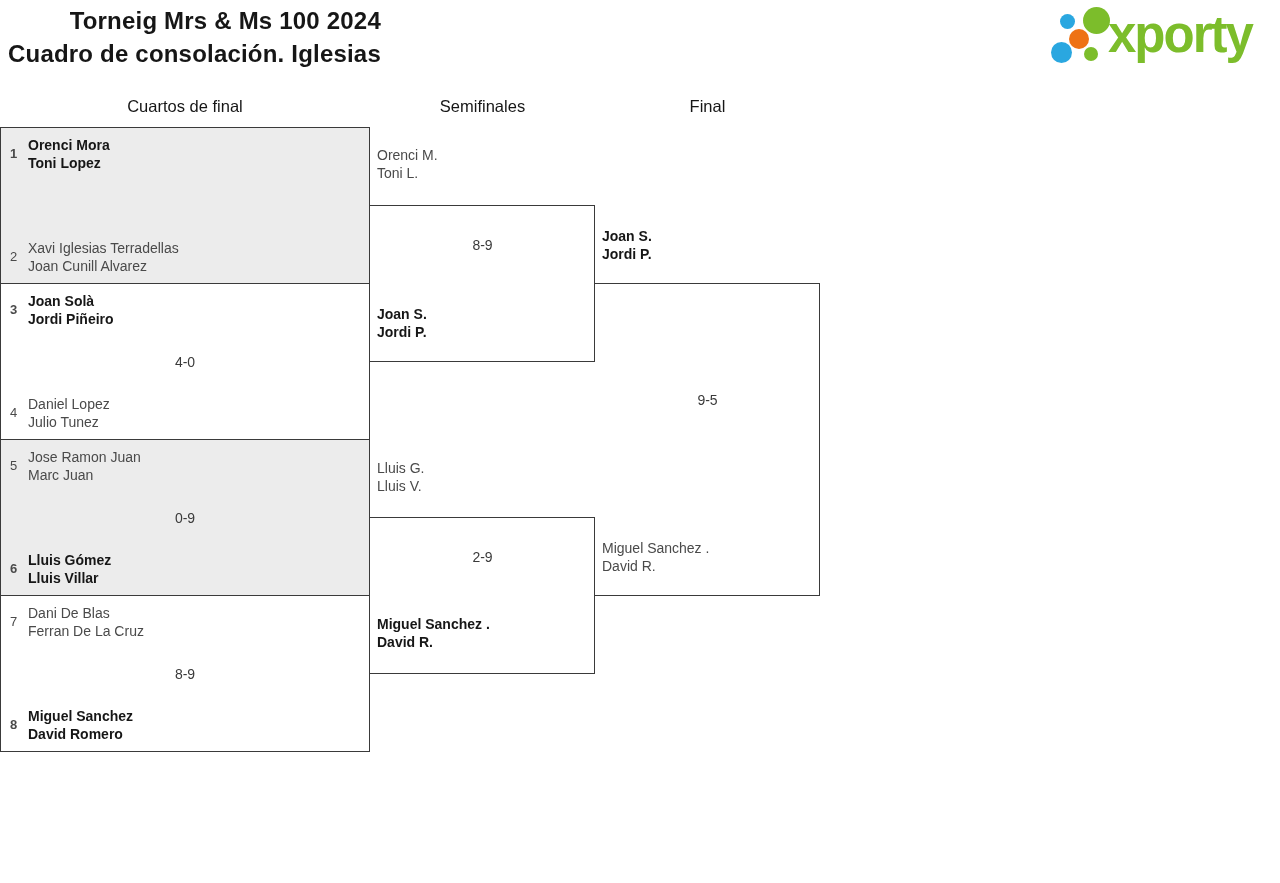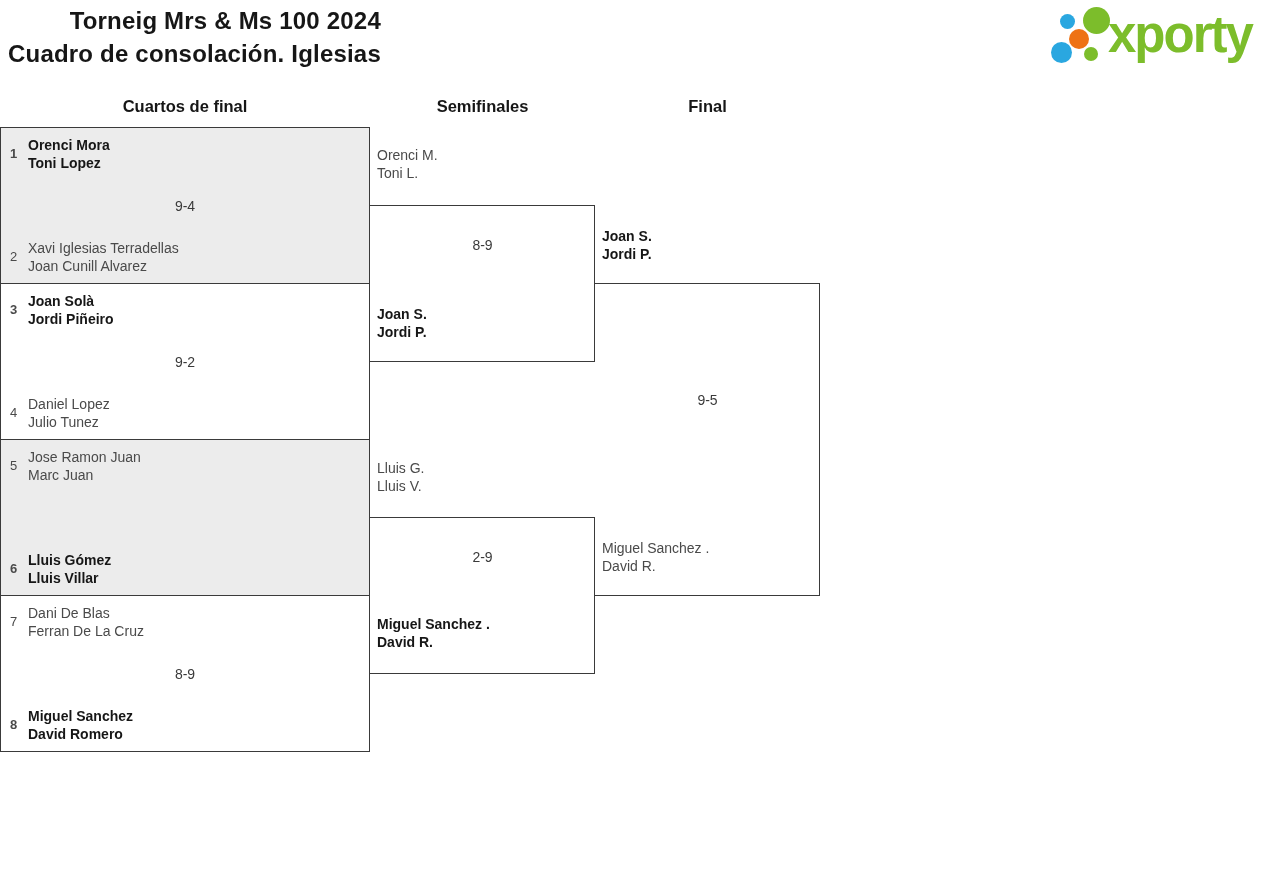--- a/index.html
+++ b/index.html
@@ -14,21 +14,21 @@
   .dot { position:absolute; border-radius:50%; }
   .dot-blue-small  { left:12px; top:14px; width:15px; height:15px; background:#2aa7e0; }
   .dot-green-large { left:35px; top:7px;  width:27px; height:27px; background:#7cbd2b; }
   .dot-orange     { left:21px; top:29px; width:20px; height:20px; background:#ee7214; }
   .dot-blue-large  { left:3px;  top:42px; width:21px; height:21px; background:#2aa7e0; }
   .dot-green-small { left:36px; top:47px; width:14px; height:14px; background:#7cbd2b; }
   .logo-text { position:absolute; left:60px; top:7px; font-size:51px; font-weight:800;
                color:#7cbd2b; letter-spacing:-2px; line-height:1.1; }
 
   .col-head { position:absolute; top:97px; text-align:center; font-size:16.5px;
-              font-weight:700; color:#161616; }
+              font-weight:400; color:#161616; }
 
   
   .match { position:absolute; left:0; width:370px; height:157px; border:1px solid #3a3a3a;
            background:#ffffff; display:flex; flex-direction:column;
            justify-content:space-between; padding:8px 0; }
   .match.gray { background:#ececec; }
   .team { display:flex; align-items:center; padding-left:9px; font-size:14px;
           line-height:18px; color:#4a4a4a; }
   .seed { width:18px; font-size:13px; color:#4a4a4a; flex-shrink:0; }
   .names span { display:block; }
@@ -69,56 +69,56 @@
 <div class="col-head" style="left:595px; width:225px">Final</div>
 
 <div class="match gray" style="top:127px">
   <div class="team winner">
     <span class="seed">1</span>
     <span class="names">
       <span>Orenci Mora</span>
       <span>Toni Lopez</span>
     </span>
   </div>
-  <div class="score">9-4</div>
   <div class="team">
     <span class="seed">2</span>
     <span class="names">
       <span>Xavi Iglesias Terradellas</span>
       <span>Joan Cunill Alvarez</span>
     </span>
   </div>
 </div>
 
 <div class="match" style="top:283px">
   <div class="team winner">
     <span class="seed">3</span>
     <span class="names">
       <span>Joan Solà</span>
       <span>Jordi Piñeiro</span>
     </span>
   </div>
-  <div class="score">9-2</div>
+  <div class="score">4-0</div>
   <div class="team">
     <span class="seed">4</span>
     <span class="names">
       <span>Daniel Lopez</span>
       <span>Julio Tunez</span>
     </span>
   </div>
 </div>
 
 <div class="match gray" style="top:439px">
   <div class="team">
     <span class="seed">5</span>
     <span class="names">
       <span>Jose Ramon Juan</span>
       <span>Marc Juan</span>
     </span>
   </div>
+  <div class="score">0-9</div>
   <div class="team winner">
     <span class="seed">6</span>
     <span class="names">
       <span>Lluis Gómez</span>
       <span>Lluis Villar</span>
     </span>
   </div>
 </div>
 
 <div class="match" style="top:595px">

